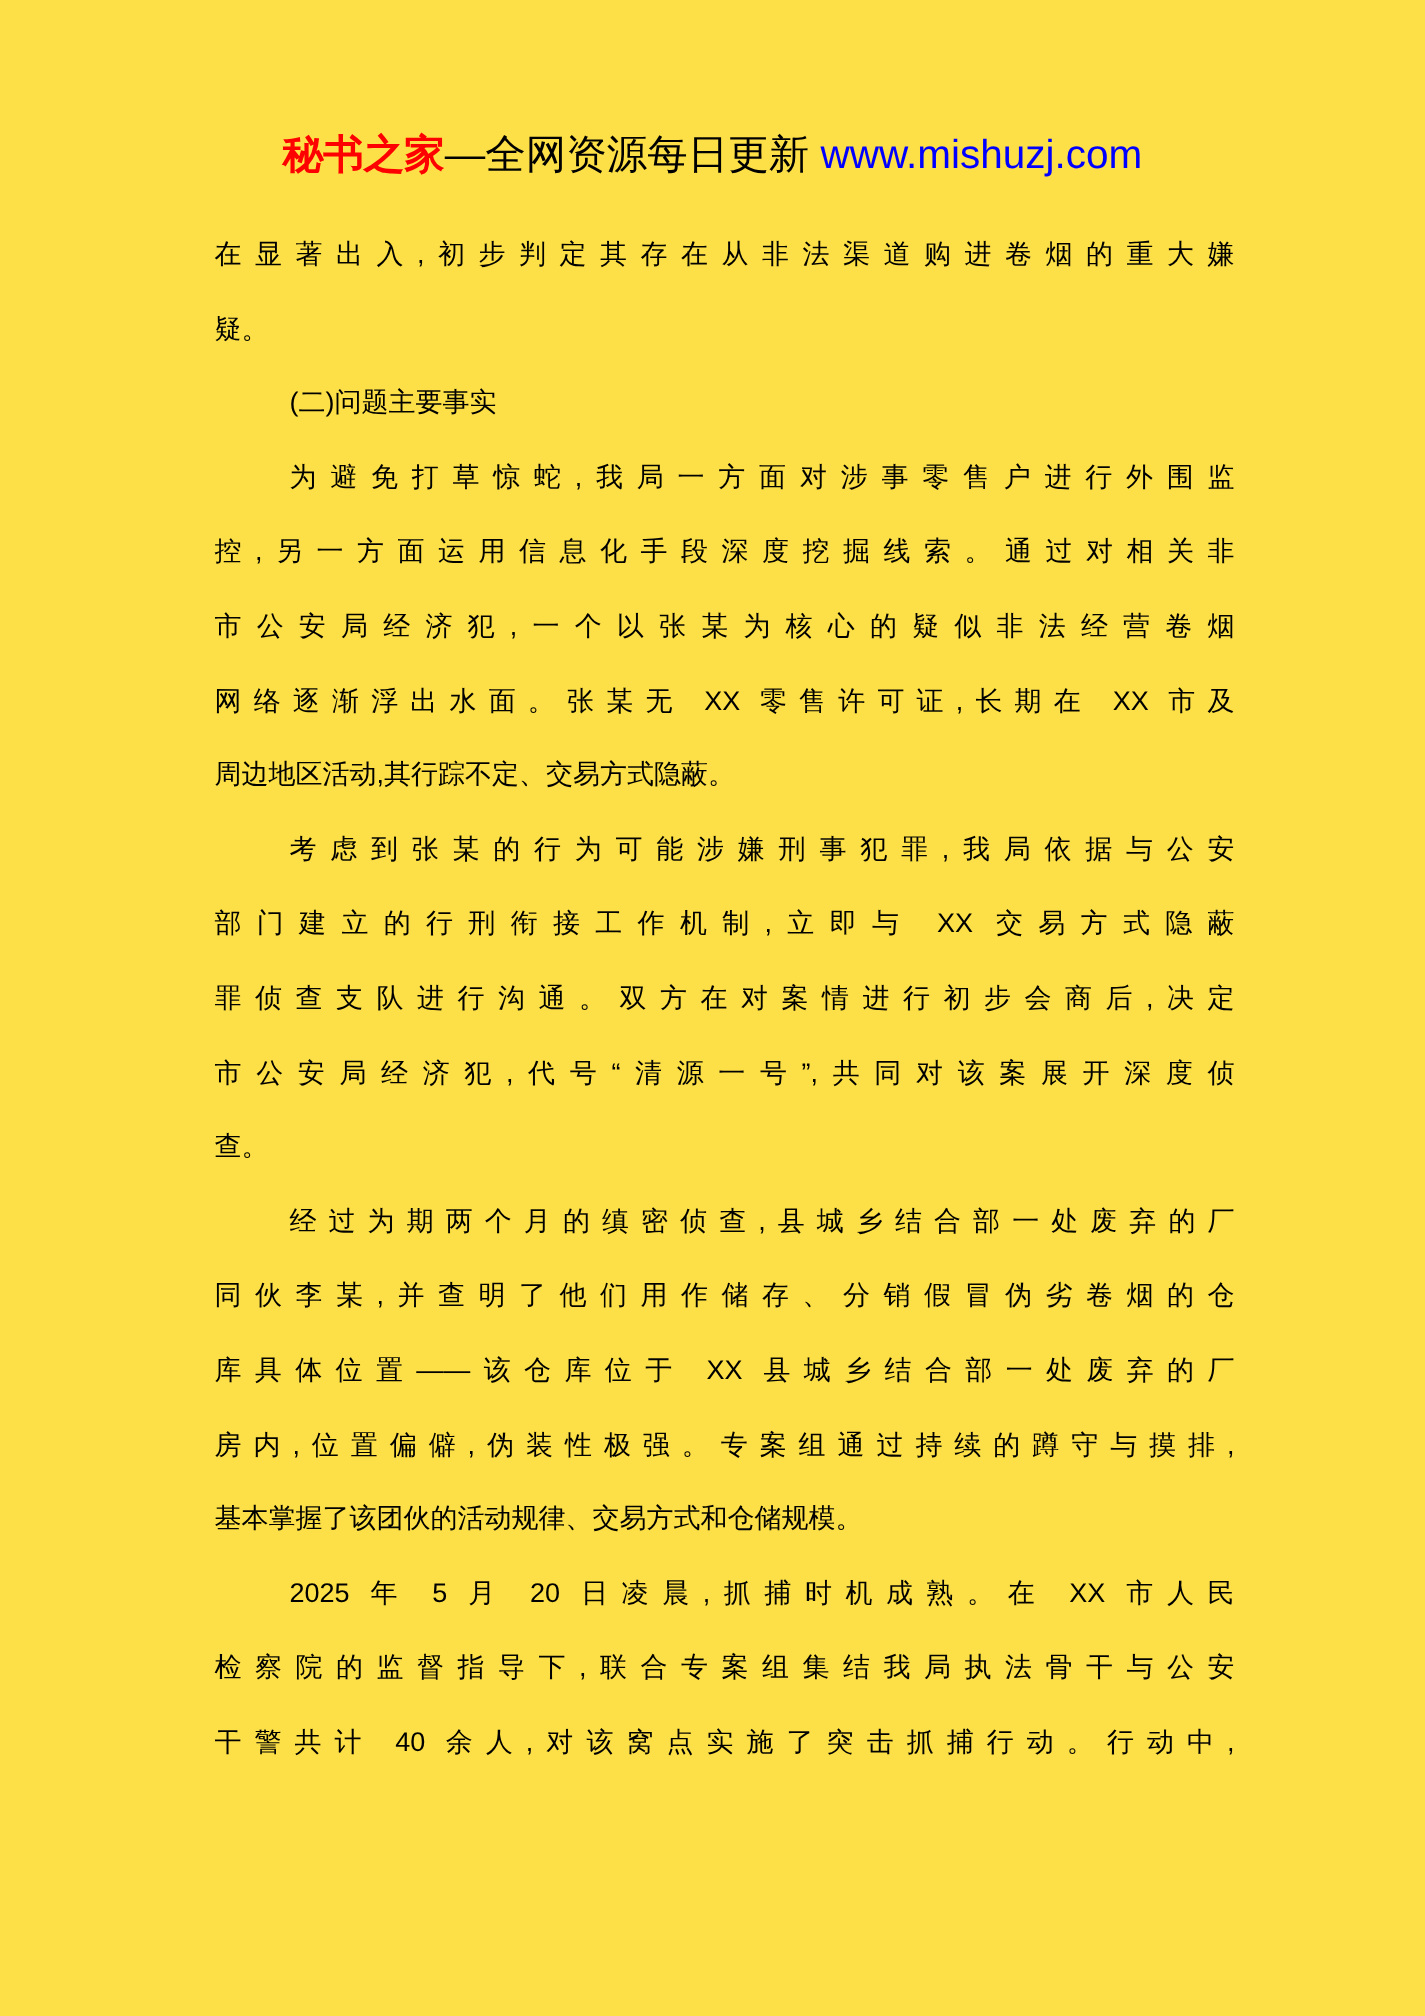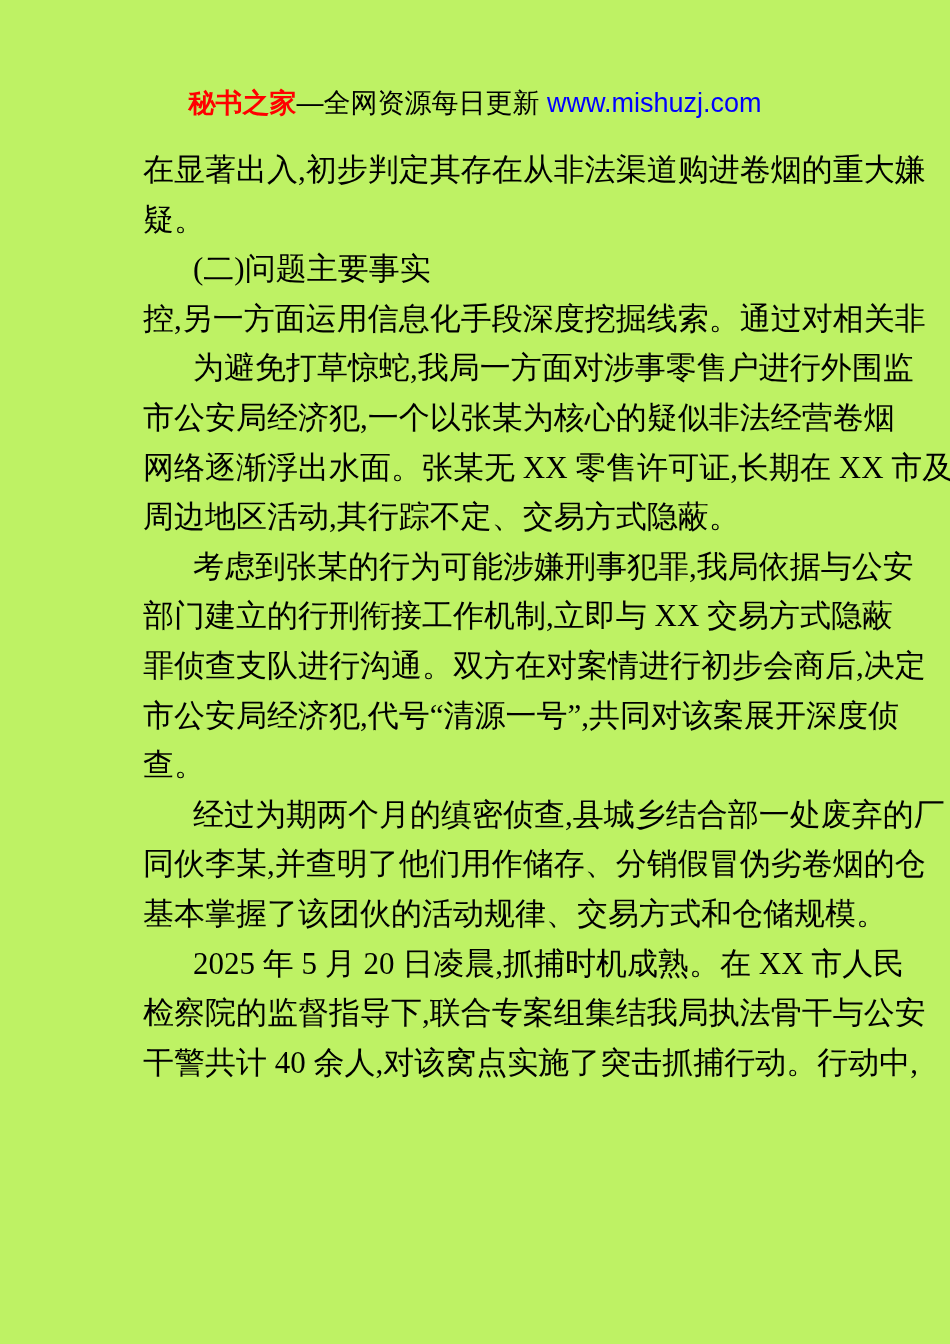--- a/index.html
+++ b/index.html
@@ -9,21 +9,21 @@
     height: 1344px;
     position: relative;
     font-family: "Liberation Sans", "DejaVu Sans", sans-serif;
     color: #000000;
   }
   .page {
     position: absolute;
     left: 0; top: 0;
     width: 950px;
     height: 1344px;
-    background: #bef264;
+    background: #fde047;
     overflow: hidden;
   }
   .header {
     position: absolute;
     top: 86px;
     left: 0;
     width: 100%;
     text-align: center;
     font-size: 27px;
     line-height: 34px;
@@ -38,23 +38,22 @@
     color: #000000;
   }
   .site-url {
     color: #0000ff;
   }
   .body-text {
     position: absolute;
     top: 145px;
     left: 143px;
     width: 680px;
-    font-size: 31px;
+    font-size: 18px;
     color: #000000;
-    font-family: Liberation Serif, serif;
   }
   .line {
     line-height: 49.6px;
     height: 49.6px;
     white-space: nowrap;
     text-align: left;
   }
   .line.fill {
     text-align: justify;
     text-align-last: justify;
@@ -65,30 +64,32 @@
 </style>
 </head>
 <body>
 
 <div class="page">
   <div class="header"><span class="site-name">秘书之家</span><span class="tagline">—全网资源每日更新 </span><span class="site-url">www.mishuzj.com</span></div>
   <div class="body-text" id="doc-body">
       <div class="line fill">在显著出入,初步判定其存在从非法渠道购进卷烟的重大嫌</div>
       <div class="line">疑。</div>
       <div class="line indent">(二)问题主要事实</div>
+      <div class="line indent fill">为避免打草惊蛇,我局一方面对涉事零售户进行外围监</div>
       <div class="line fill">控,另一方面运用信息化手段深度挖掘线索。通过对相关非</div>
-      <div class="line indent fill">为避免打草惊蛇,我局一方面对涉事零售户进行外围监</div>
       <div class="line fill">市公安局经济犯,一个以张某为核心的疑似非法经营卷烟</div>
       <div class="line fill">网络逐渐浮出水面。张某无 XX 零售许可证,长期在 XX 市及</div>
       <div class="line">周边地区活动,其行踪不定、交易方式隐蔽。</div>
       <div class="line indent fill">考虑到张某的行为可能涉嫌刑事犯罪,我局依据与公安</div>
       <div class="line fill">部门建立的行刑衔接工作机制,立即与 XX 交易方式隐蔽</div>
       <div class="line fill">罪侦查支队进行沟通。双方在对案情进行初步会商后,决定</div>
       <div class="line fill">市公安局经济犯,代号“清源一号”,共同对该案展开深度侦</div>
       <div class="line">查。</div>
       <div class="line indent fill">经过为期两个月的缜密侦查,县城乡结合部一处废弃的厂</div>
       <div class="line fill">同伙李某,并查明了他们用作储存、分销假冒伪劣卷烟的仓</div>
+      <div class="line fill">库具体位置——该仓库位于 XX 县城乡结合部一处废弃的厂</div>
+      <div class="line fill">房内,位置偏僻,伪装性极强。专案组通过持续的蹲守与摸排,</div>
       <div class="line">基本掌握了该团伙的活动规律、交易方式和仓储规模。</div>
       <div class="line indent fill">2025 年 5 月 20 日凌晨,抓捕时机成熟。在 XX 市人民</div>
       <div class="line fill">检察院的监督指导下,联合专案组集结我局执法骨干与公安</div>
       <div class="line fill">干警共计 40 余人,对该窝点实施了突击抓捕行动。行动中,</div>
     </div>
 </div>
 
 </body></html>

